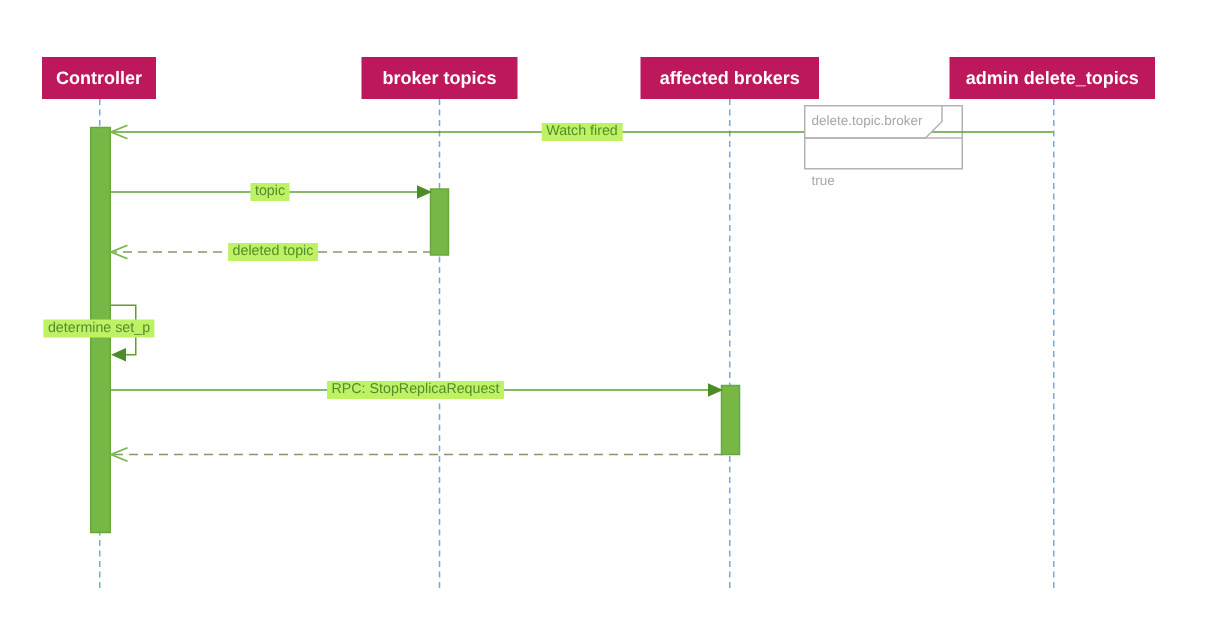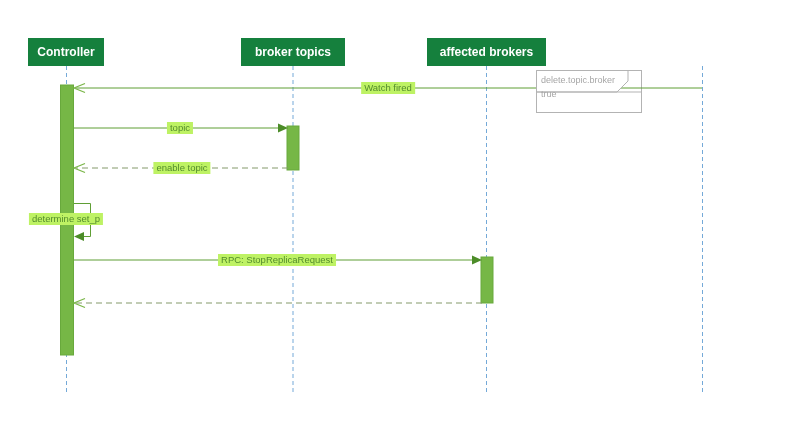--- a/index.html
+++ b/index.html
@@ -8,21 +8,21 @@
     width: 808px;
     height: 426px;
     background: #ffffff;
     font-family: "Liberation Sans", sans-serif;
     overflow: hidden;
   }
   .participant {
     position: absolute;
     top: 38px;
     height: 28px;
-    background: #15803d;
+    background: #be185d;
     color: #ffffff;
     font-size: 12px;
     font-weight: bold;
     display: flex;
     align-items: center;
     justify-content: center;
     box-sizing: border-box;
     white-space: nowrap;
   }
   .svg-layer {
@@ -90,23 +90,26 @@
 
   <div class="participant" style="left:28px; width:76px;">
     <span>Controller</span>
   </div>
   <div class="participant" style="left:241px; width:104px;">
     <span>broker topics</span>
   </div>
   <div class="participant" style="left:427px; width:119px;">
     <span>affected brokers</span>
   </div>
+  <div class="participant" style="left:633px; width:137px;">
+    <span>admin delete_topics</span>
+  </div>
 
   <div class="msg-label" style="left:388px; top:88px;">Watch fired</div>
   <div class="msg-label" style="left:180px; top:128px;">topic</div>
-  <div class="msg-label" style="left:182px; top:168px;">enable topic</div>
+  <div class="msg-label" style="left:182px; top:168px;">deleted topic</div>
   <div class="msg-label" style="left:66px; top:219px;">determine set_p</div>
   <div class="msg-label" style="left:277px; top:260px;">RPC: StopReplicaRequest</div>
 
   <div class="note-text" style="left:541px; top:75px;">delete.topic.broker</div>
-  <div class="note-text" style="left:541px; top:89px;">true</div>
+  <div class="note-text" style="left:541px; top:115px;">true</div>
 
 </div>
 
 </body></html>

